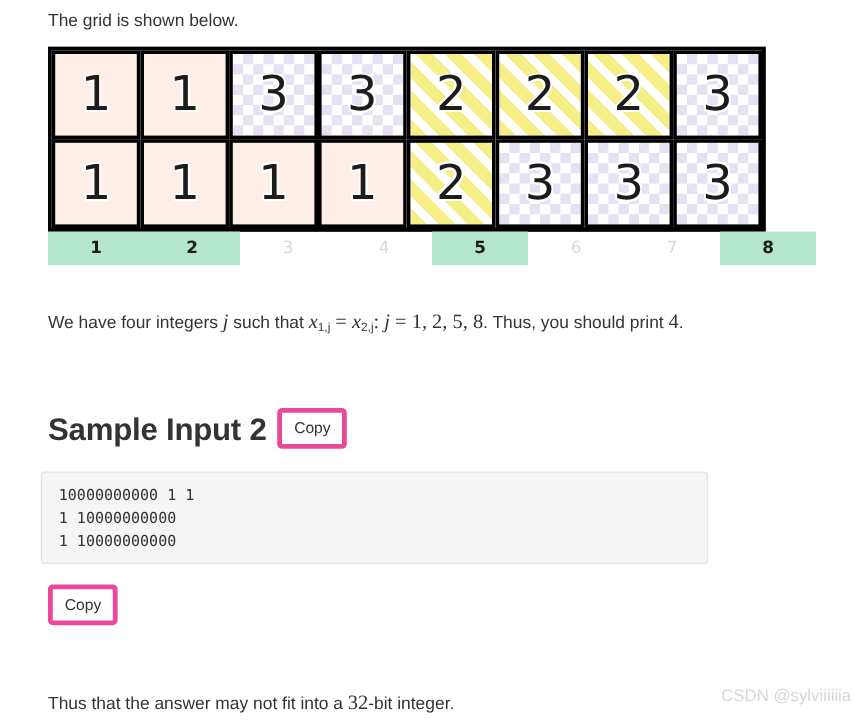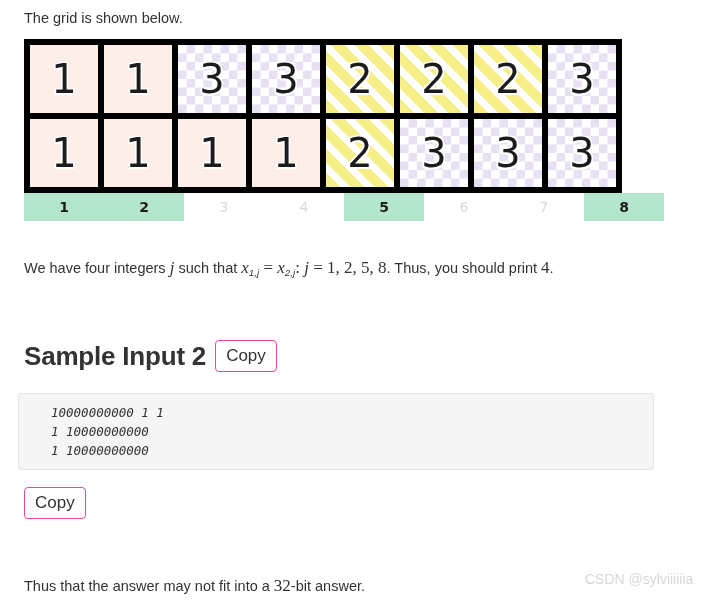--- a/index.html
+++ b/index.html
@@ -14,20 +14,21 @@
     overflow: hidden;
     font-family: "Liberation Sans", sans-serif;
     color: #333333;
     font-size: 14px;
   }
 
   .page {
     position: absolute;
     inset: 0;
     padding: 0;
+    margin-left: 16px;
   }
 
   
   .intro-line {
     position: absolute;
     left: 24px;
     top: 8px;
     font-size: 14.5px;
     line-height: 20px;
     color: #333;
@@ -120,68 +121,67 @@
     position: absolute;
     left: 24px;
     font-size: 14.5px;
     line-height: 20px;
     color: #333;
     white-space: nowrap;
   }
   .para-grid { top: 258px; }
   .mjx { font-family: "Liberation Serif", serif; font-size: 17px; }
   .mjx-i { font-family: "Liberation Serif", serif; font-style: italic; font-size: 17px; }
-  .mjx-sub { font-size: 0.68em; font-style: italic; vertical-align: -0.28em; text-align: center; }
+  .mjx-sub { font-size: 0.68em; vertical-align: -0.28em; text-align: center; }
 
   
   .section {
     position: absolute;
     left: 24px;
     display: flex;
     align-items: flex-end;
     gap: 9px;
   }
   .section h3 {
     margin: 0;
     font-size: 26px;
     font-weight: bold;
     color: #333;
     font-family: "Liberation Sans", sans-serif;
     letter-spacing: -0.2px;
   }
   .copy-btn {
-    border: 1px solid #ec4899;
+    border: 4px solid #ec4899;
     background: #fff;
     border-radius: 4px;
-    font-size: 17px;
+    font-size: 13px;
     color: #333;
     padding: 5px 10px;
     line-height: 1.2;
     font-family: "Liberation Sans", sans-serif;
     cursor: pointer;
   }
   .sec-input { top: 340px; }
   .sec-output { top: 487px; }
 
   
   .code-block {
     position: absolute;
     left: 18px;
-    width: 636px;
+    width: 556px;
     box-sizing: border-box;
     background: #f5f5f5;
     border: 1px solid #e3e3e3;
     border-radius: 3px;
-    padding: 9px 32px;
+    padding: 9px 14px;
     font-family: "DejaVu Sans Mono", monospace;
     font-size: 12.5px;
     line-height: 19px;
     color: #333;
     white-space: pre;
-    font-style: italic;
   }
   .code-input { top: 380px; }
   .code-output { top: 527px; }
 
   
   .note {
     position: absolute;
     left: 24px;
     top: 576px;
     font-size: 14.5px;
@@ -286,17 +286,17 @@
     <button class="copy-btn">Copy</button>
   </div>
   <pre class="code-block code-input">10000000000 1 1
 1 10000000000
 1 10000000000</pre>
 
   <div class="section sec-output">
     <button class="copy-btn">Copy</button>
   </div>
 
-  <div class="note"><span>Thus that the answer may not fit into a </span><span class="mjx">32</span><span>-bit answer.</span></div>
+  <div class="note"><span>Thus that the answer may not fit into a </span><span class="mjx">32</span><span>-bit integer.</span></div>
 
   <div class="watermark">CSDN @sylviiiiiia</div>
 
 </div>
 
 </body></html>

